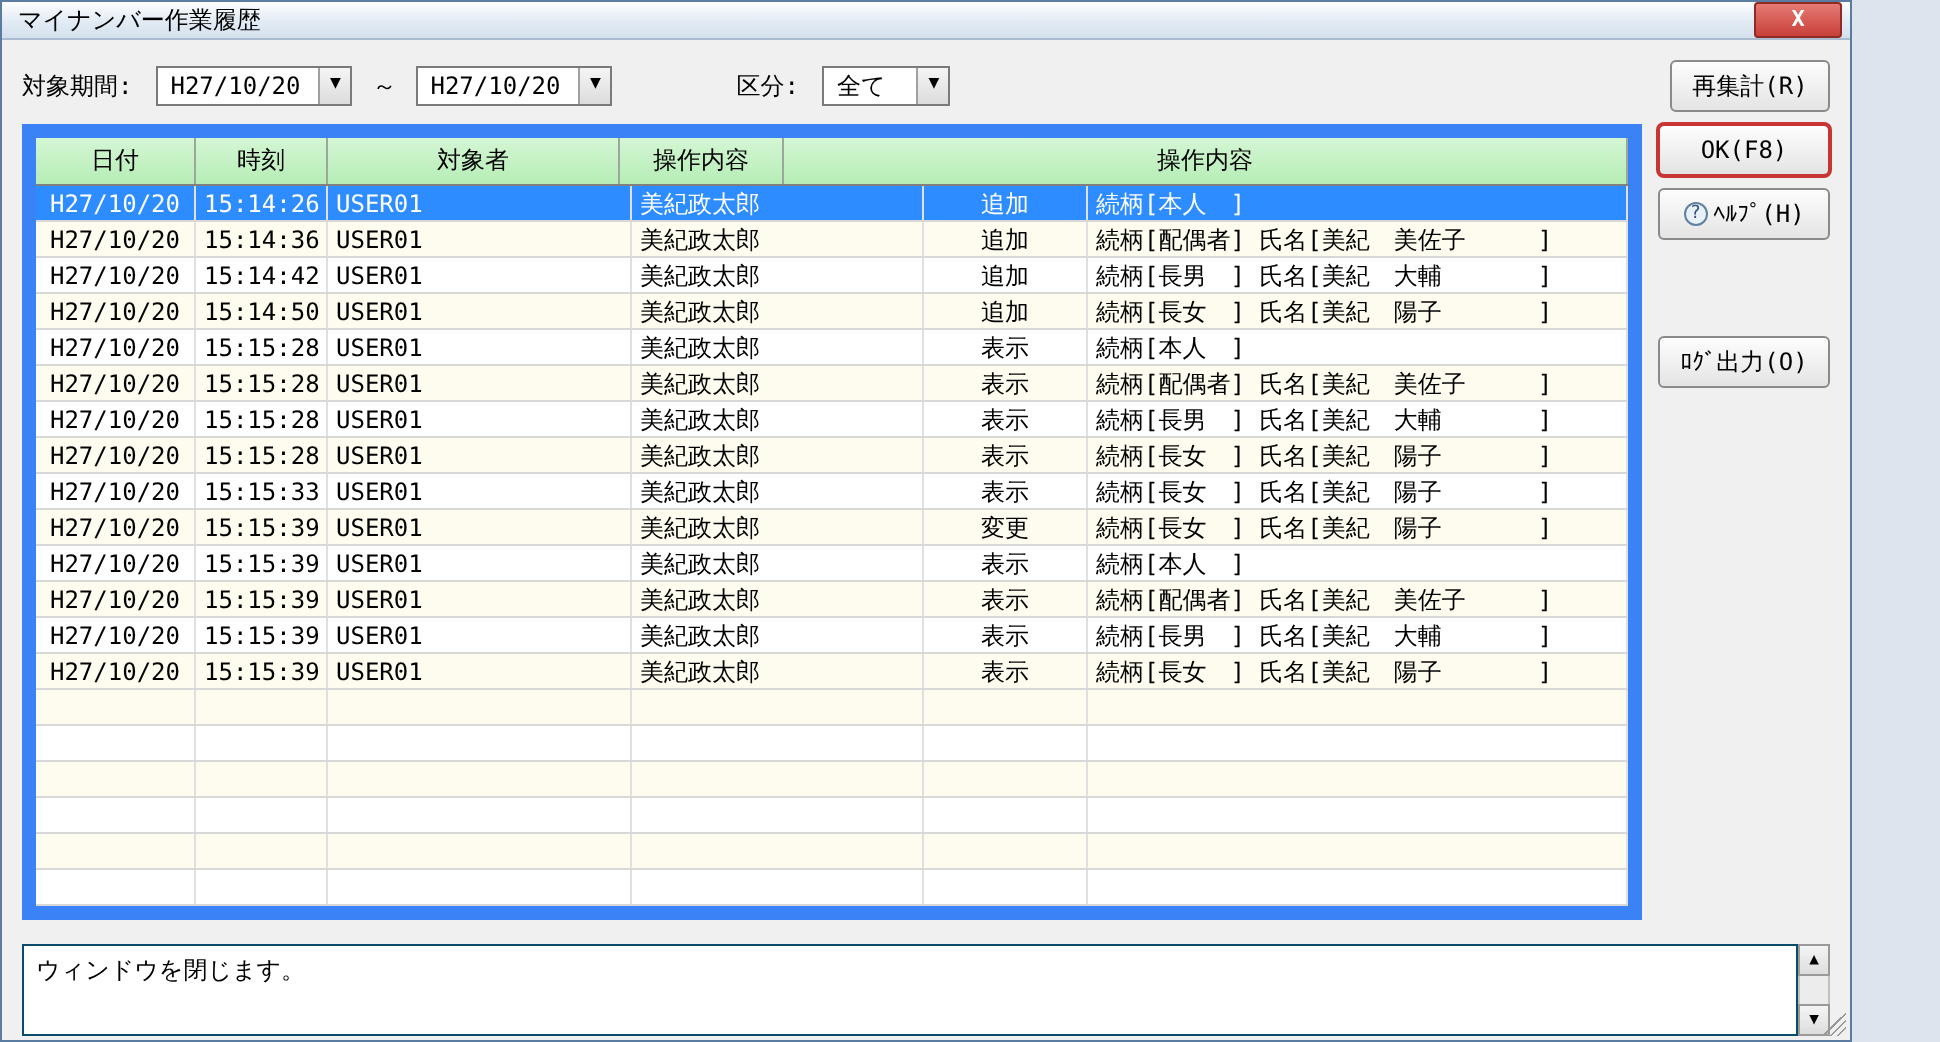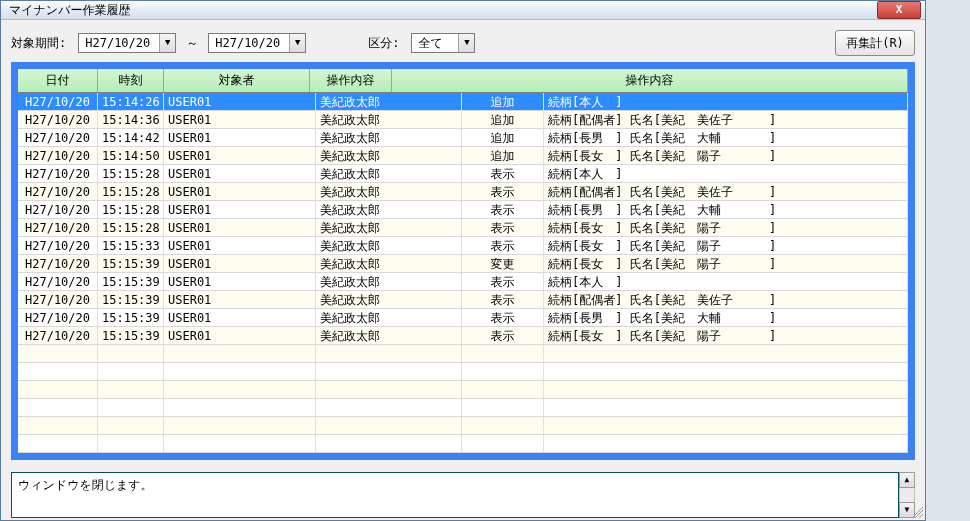--- a/index.html
+++ b/index.html
@@ -246,20 +246,29 @@
               <div class="cell c-date"></div>
               <div class="cell c-time"></div>
               <div class="cell c-user"></div>
               <div class="cell c-target"></div>
               <div class="cell c-op"></div>
               <div class="cell c-detail"></div>
             </div>
           </div>
       </div>
 
+      <div class="side-btns">
+        <button class="btn ok-hi">OK(F8)</button>
+        <button class="btn">
+          <span class="help-icon">?</span>
+          <span>ﾍﾙﾌﾟ(H)</span>
+        </button>
+        <div class="sep"></div>
+        <button class="btn">ﾛｸﾞ出力(O)</button>
+      </div>
     </div>
 
     <div class="status-wrap">
       <div class="status-inner">
         <span>ウィンドウを閉じます。</span>
       </div>
       <div class="status-scroll">
         <div class="sb-btn">▲</div>
         <div class="sb-track"></div>
         <div class="sb-btn">▼</div>

